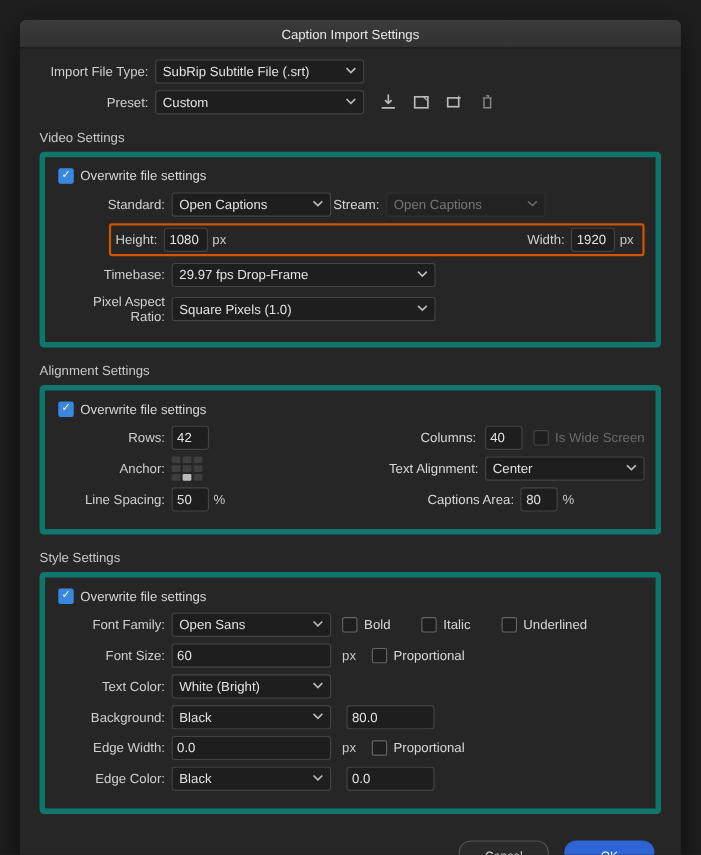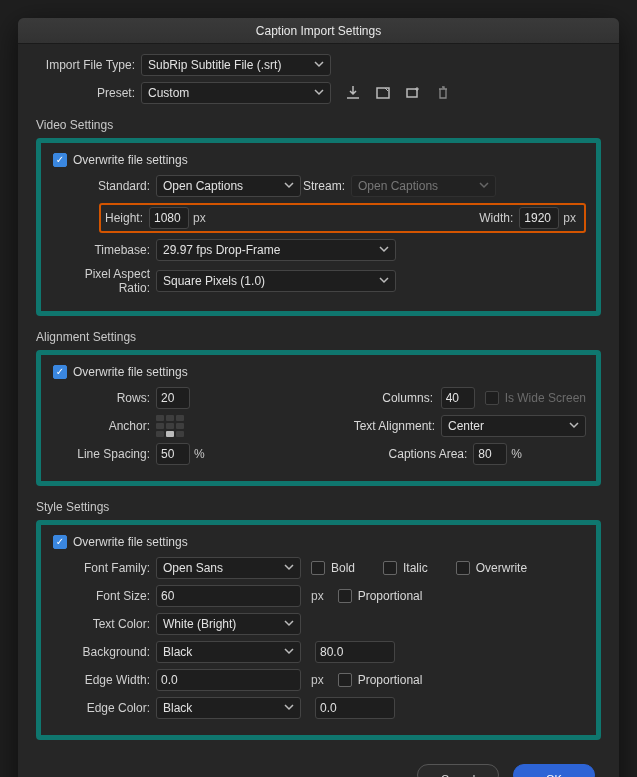--- a/index.html
+++ b/index.html
@@ -267,21 +267,21 @@
 
     <div class="section-title">Alignment Settings</div>
     <div class="section">
       <div class="check">
         <span class="cb checked"></span>
         <span>Overwrite file settings</span>
       </div>
       <div class="row">
         <div class="label">Rows:</div>
         <div class="input" style="width:34px">
-            <span>20</span>
+            <span>42</span>
           </div>
         <div style="flex:1"></div>
         <div style="width:60px;text-align:center;padding-right:6px">Columns:</div>
         <div class="input" style="width:34px">
             <span>40</span>
           </div>
         <div class="inline-check">
           <span class="cb disabled"></span>
           <span class="disabled-text">Is Wide Screen</span>
         </div>
@@ -342,21 +342,21 @@
           <div class="inline-check" style="margin-left:0">
             <span class="cb"></span>
             <span>Bold</span>
           </div>
           <div class="inline-check" style="margin-left:0">
             <span class="cb"></span>
             <span>Italic</span>
           </div>
           <div class="inline-check" style="margin-left:0">
             <span class="cb"></span>
-            <span>Overwrite</span>
+            <span>Underlined</span>
           </div>
         </div>
       </div>
       <div class="row">
         <div class="label">Font Size:</div>
         <div class="input input-wide">
             <span>60</span>
           </div>
         <span class="unit" style="margin-left:10px">px</span>
         <div class="inline-check">

